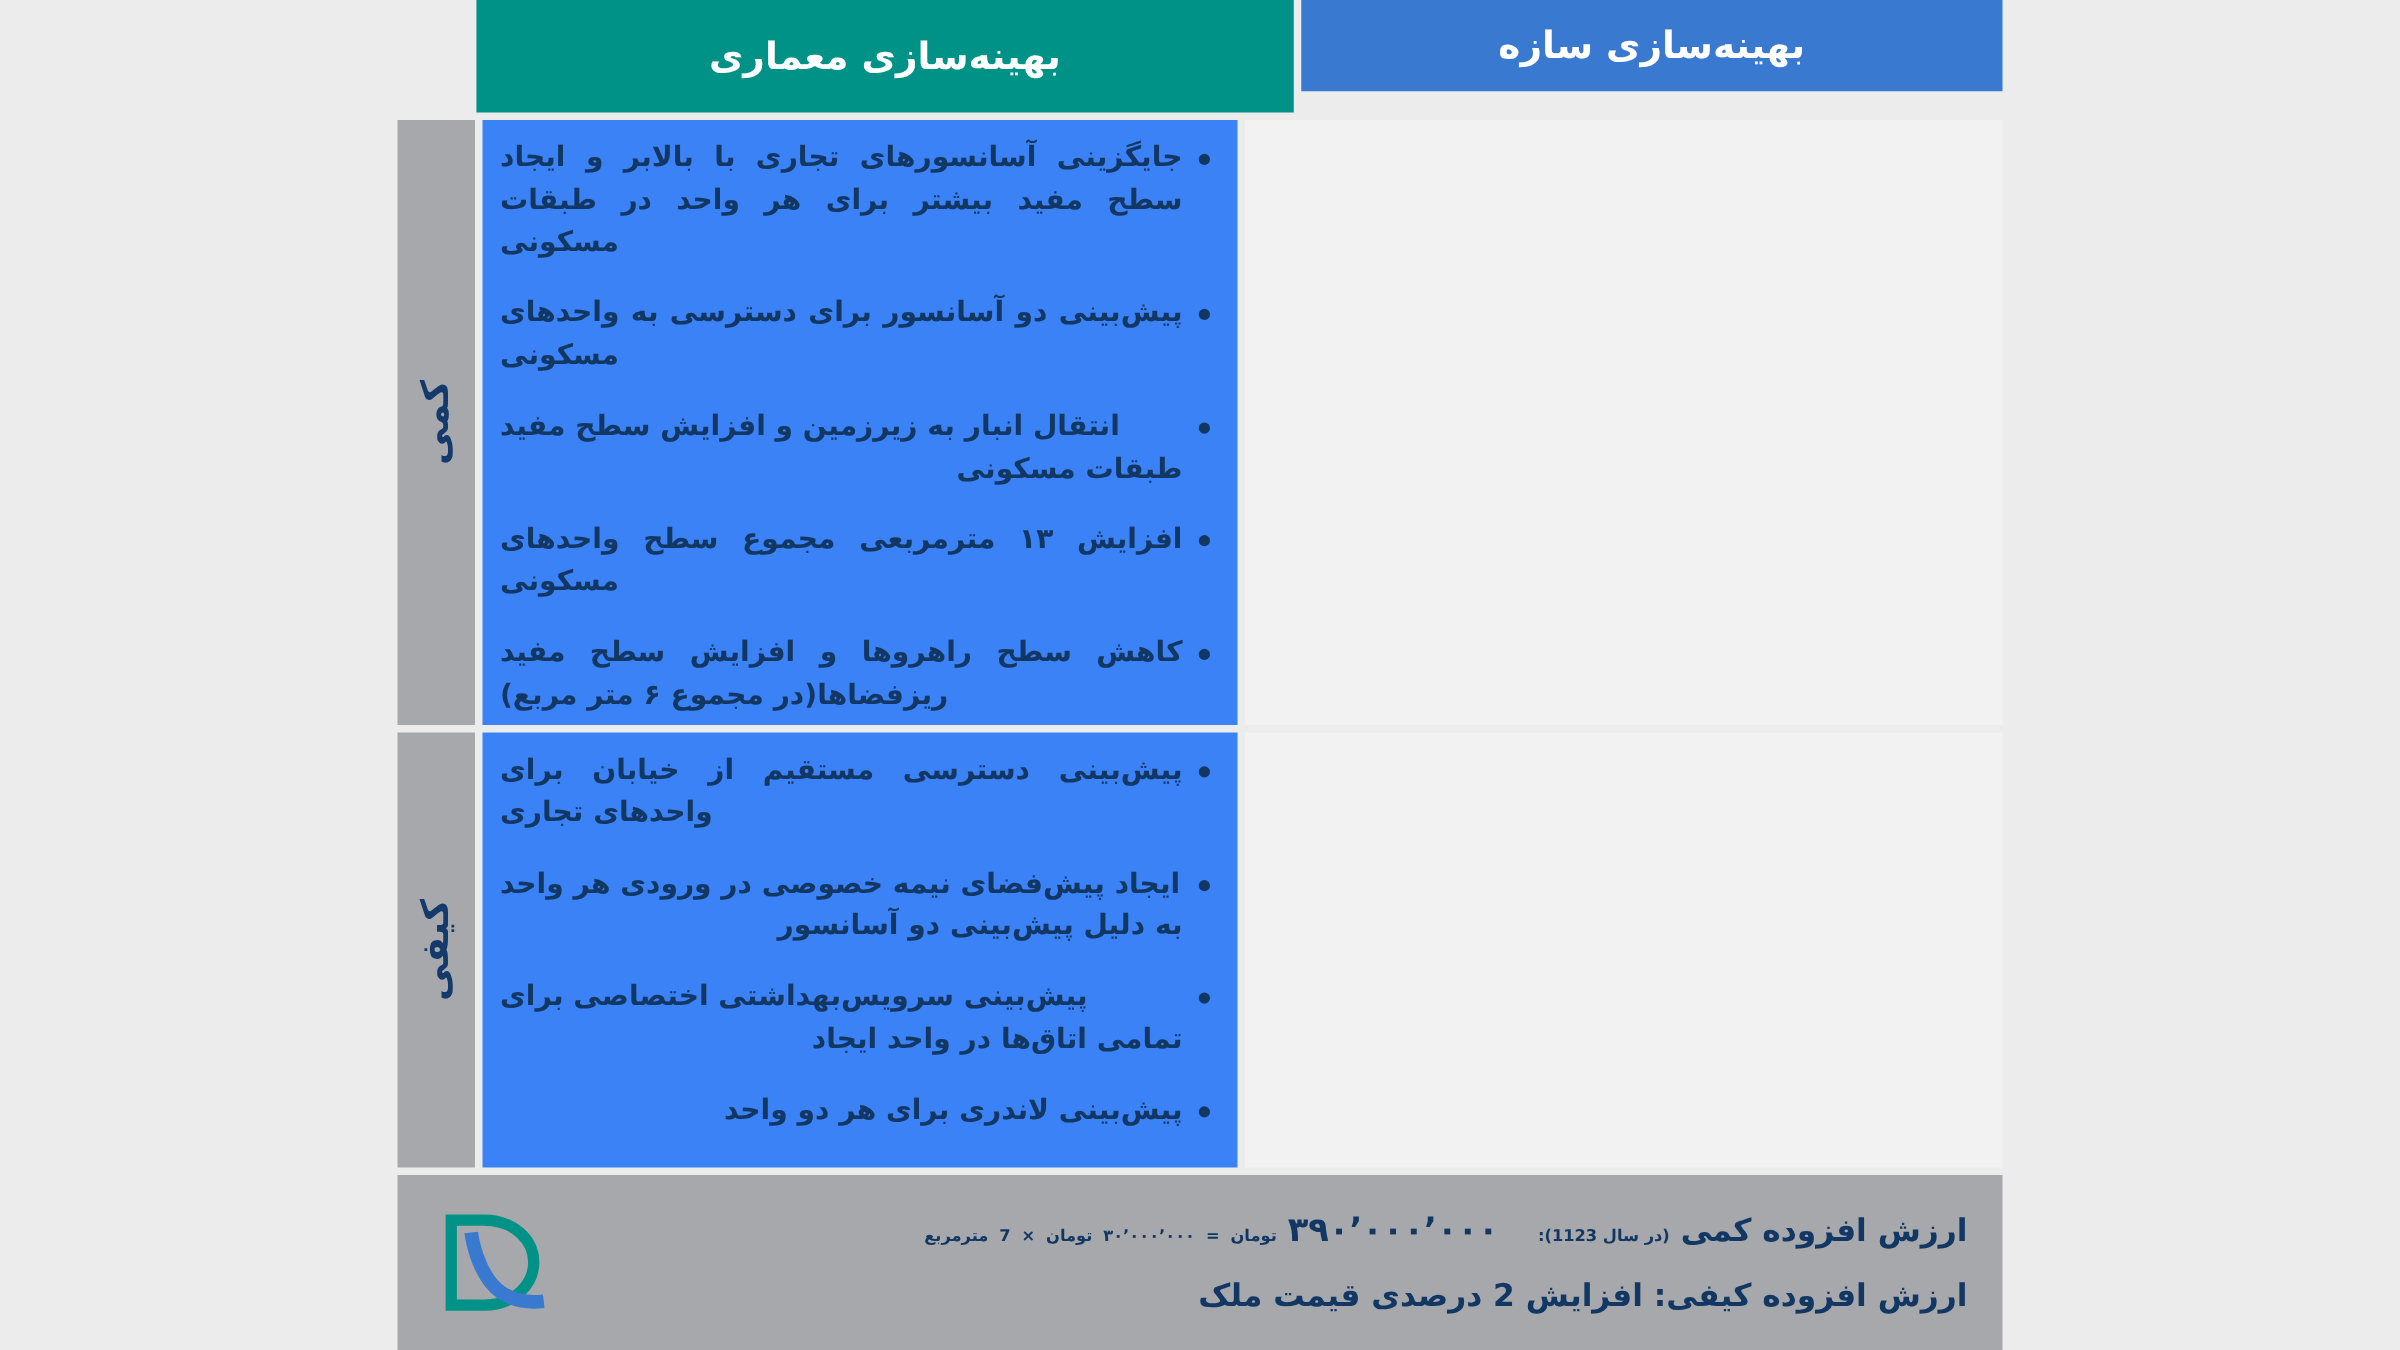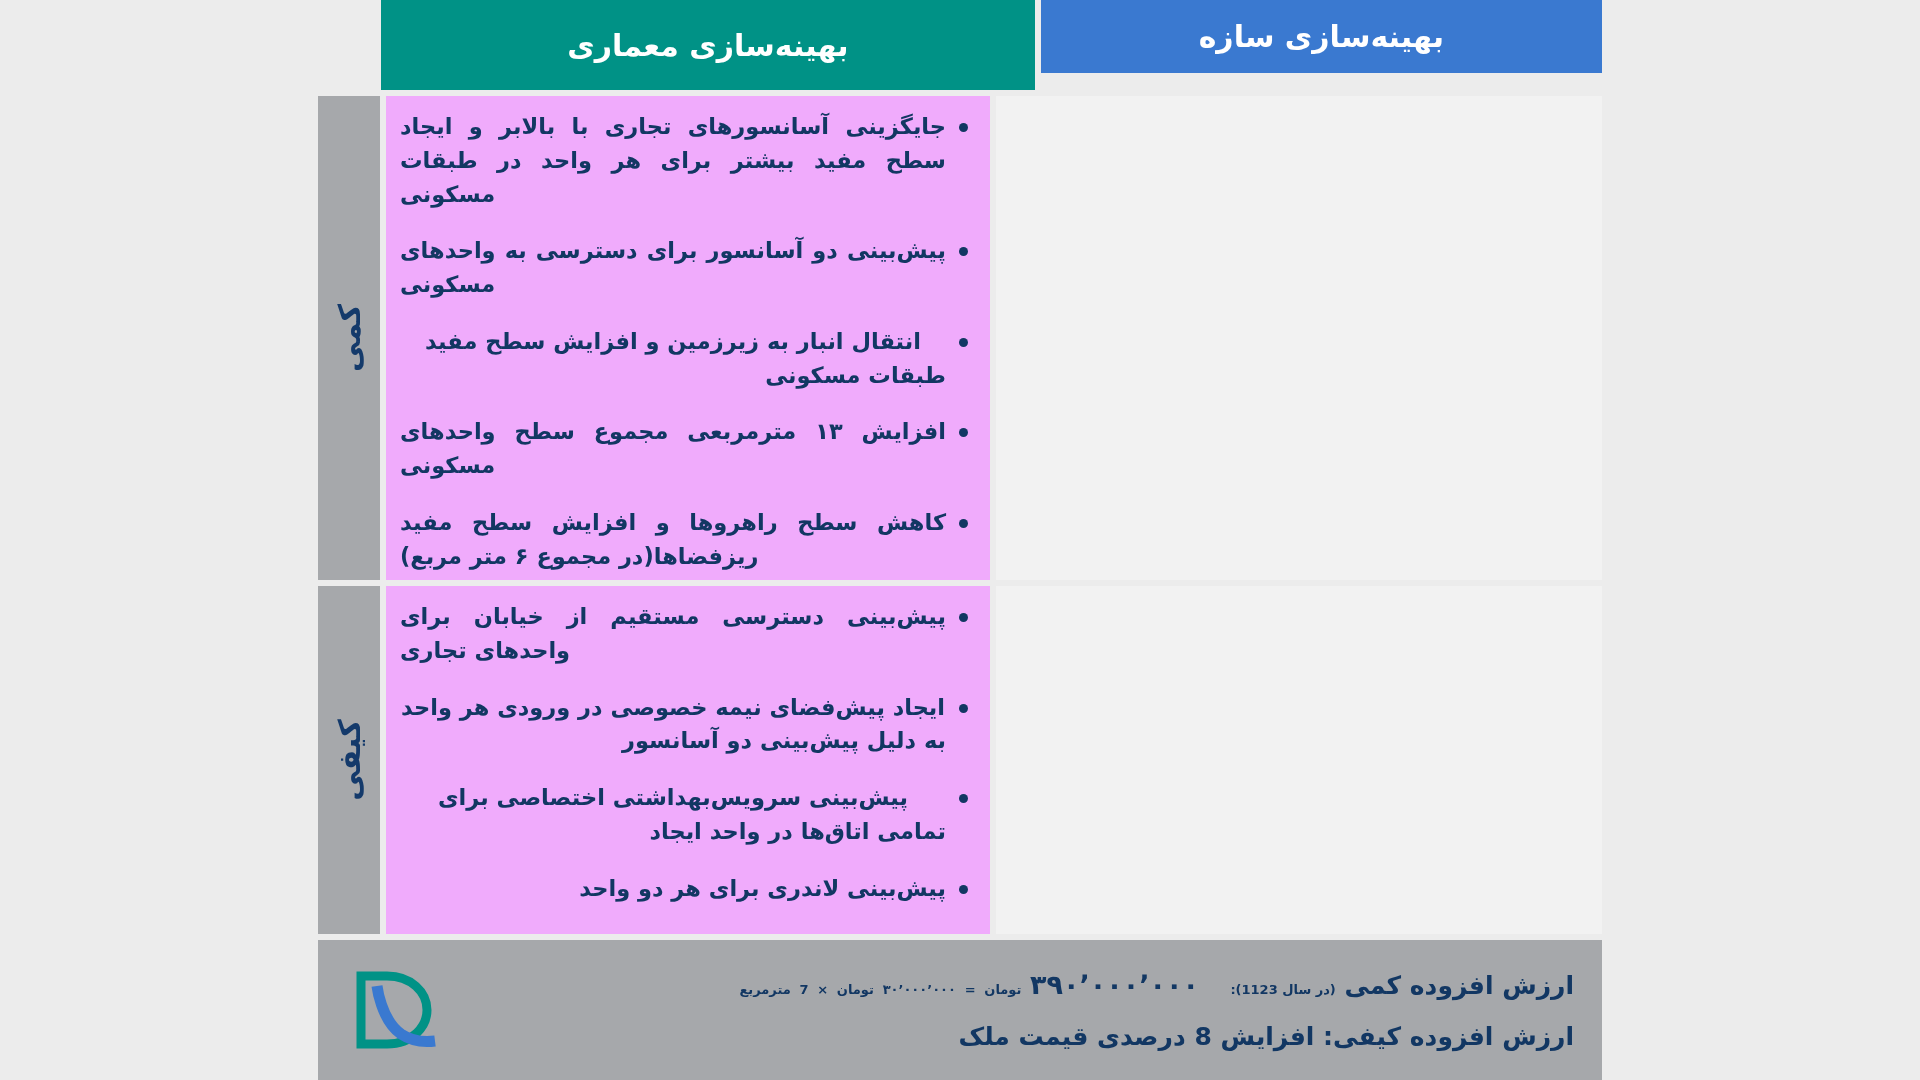--- a/index.html
+++ b/index.html
@@ -84,21 +84,21 @@
 
   .cell-structure {
     width: 606px;
     background: #f2f2f2;
     margin-left: 6px;
     box-sizing: border-box;
   }
 
   .cell-architecture {
     width: 604px;
-    background: #f0abfc;
+    background: #3b82f6;
     box-sizing: border-box;
     padding: 14px 18px 14px 14px;
   }
 
   .side-label {
     width: 62px;
     margin-right: 6px;
     background: #a6a8ab;
     position: relative;
   }
@@ -129,21 +129,21 @@
     font-weight: bold;
     line-height: 1.5;
     text-align: justify;
     text-align-last: left;
     padding-right: 26px;
     margin-bottom: 23px;
     direction: rtl;
   }
 
   ul.bullets li.tight {
-    text-align: center;
+    text-align: left;
     text-align-last: right;
   }
 
   ul.bullets li:last-child { margin-bottom: 0; }
 
   ul.bullets li::before {
     content: "";
     position: absolute;
     right: 4px;
     top: 13px;
@@ -278,21 +278,21 @@
           <span class="small">=</span>
           <span class="small">۳۰٬۰۰۰٬۰۰۰</span>
           <span class="small">تومان</span>
           <span class="small">×</span>
           <span class="small">7</span>
           <span class="small">مترمربع</span>
         </div>
 
         <div class="footer-line">
           <span>ارزش افزوده کیفی:</span>
-          <span>افزایش 8 درصدی قیمت ملک</span>
+          <span>افزایش 2 درصدی قیمت ملک</span>
         </div>
 
       </div>
 
       <div class="logo-box">
         <svg width="92" height="92" viewBox="0 0 92 92">
 
           <path d="M14 12 L14 80 L40 80 C66 80 80 62 80 46 C80 28 64 12 40 12 Z" fill="none" stroke="#009286" stroke-width="9" stroke-linejoin="miter"></path>
 
           <path d="M30 22 C30 22 34 56 54 70 C66 78 80 78 88 77" fill="none" stroke="#3a79d0" stroke-width="11" stroke-linecap="butt"></path>

